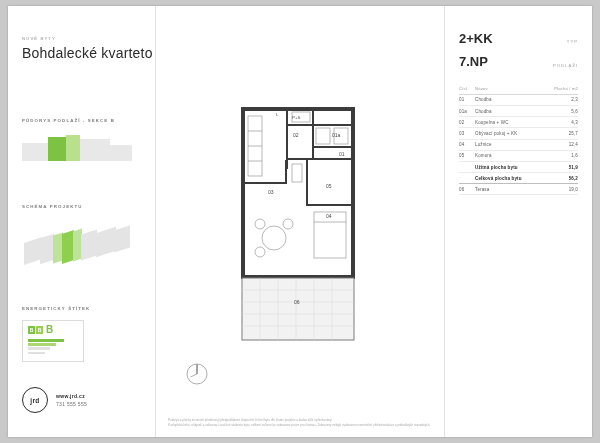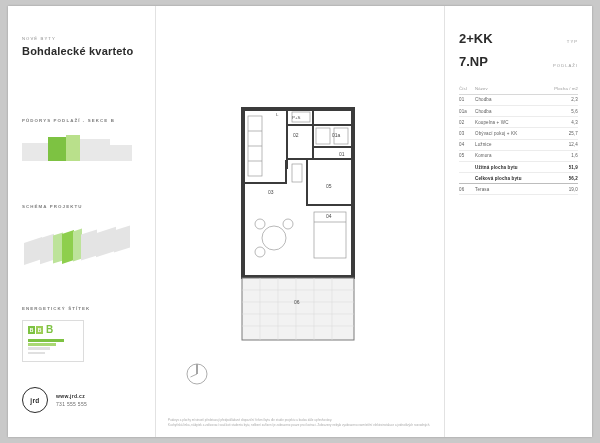--- a/index.html
+++ b/index.html
@@ -23,21 +23,21 @@
     position: absolute; left: 0; top: 0;
     width: 148px; height: 100%;
     border-right: 1px solid #e2e2e2;
   }
   .brand { position: absolute; left: 14px; top: 30px; }
   .brand .kicker {
     font-size: 4.2px; letter-spacing: 1.1px; color: #8d8d8d;
     text-transform: uppercase; margin-bottom: 4px;
   }
   .brand .name {
-    font-size: 11px; font-weight: bold; color: #2b2b2b; letter-spacing: 0.2px;
+    font-size: 14px; font-weight: normal; color: #2b2b2b; letter-spacing: 0.2px;
   }
 
   .block-title {
     font-size: 4.4px; letter-spacing: 1.1px; color: #7d7d7d;
     text-transform: uppercase; font-weight: bold;
   }
 
   .sec-floor { position: absolute; left: 14px; top: 112px; width: 120px; }
   .floorplan-mini {
     margin-top: 10px; position: relative; width: 116px; height: 34px;

